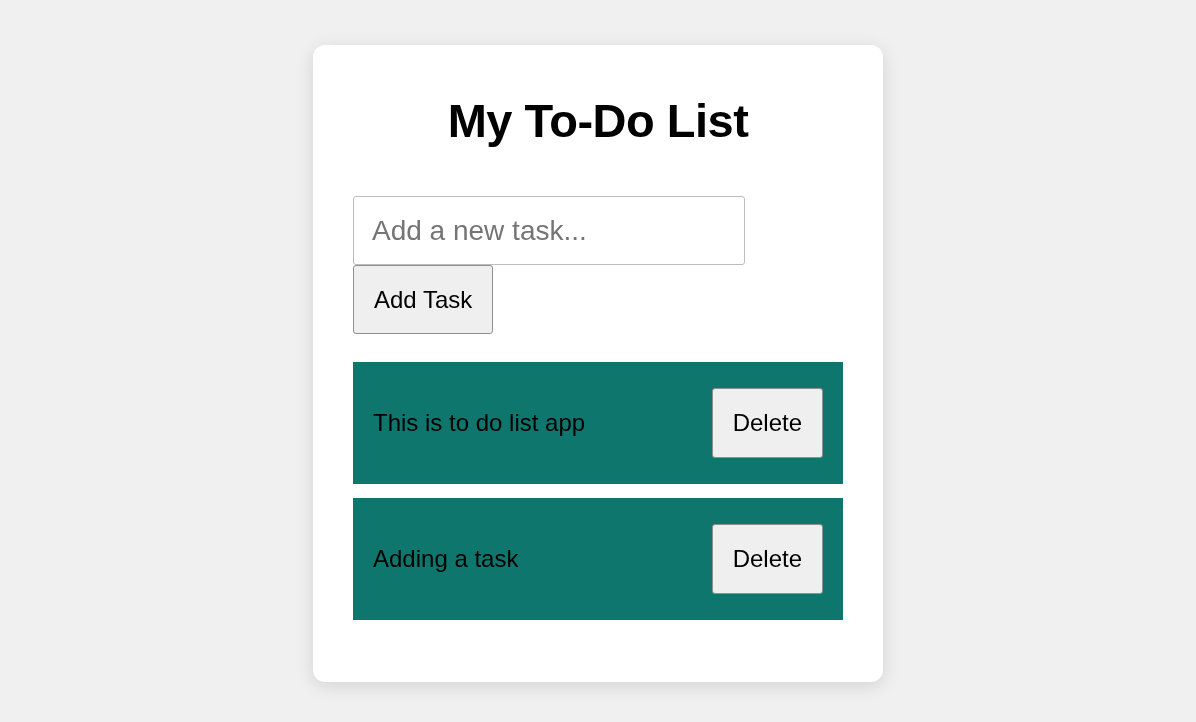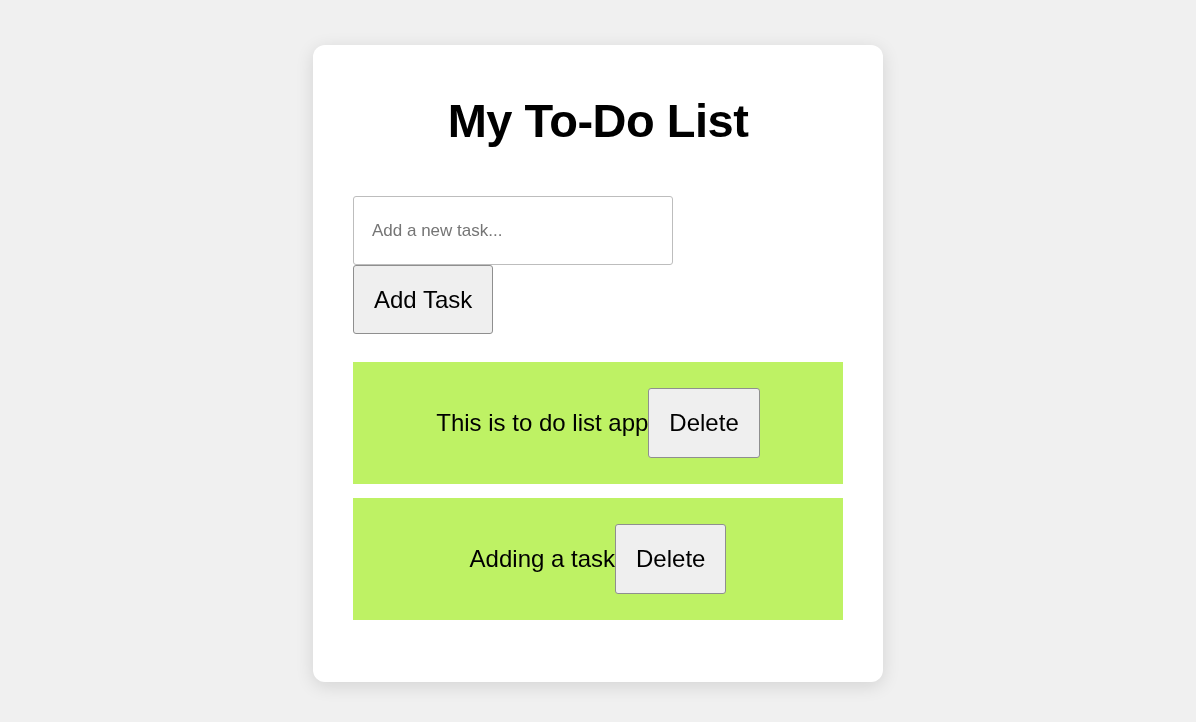--- a/index.html
+++ b/index.html
@@ -29,23 +29,23 @@
       font-weight: bold;
       text-align: center;
       color: #000;
       margin-bottom: 48px;
       letter-spacing: -0.5px;
     }
     .input-group {
       margin-bottom: 28px;
     }
     .task-input {
-      width: 320px;
+      width: 392px;
       height: 69px;
-      font-size: 17px;
+      font-size: 28px;
       padding: 0 18px;
       border: 1px solid #bdbdbd;
       border-radius: 3px;
       color: #6d28d9;
       display: block;
     }
     .task-input::placeholder {
       color: #757575;
     }
     .add-btn {
@@ -57,23 +57,23 @@
       background-color: #efefef;
       color: #000;
       cursor: pointer;
       font-family: inherit;
       margin-top: 0;
     }
     .task-list {
       list-style: none;
     }
     .task-item {
-      background-color: #bef264;
+      background-color: #0f766e;
       display: flex;
-      justify-content: center;
+      justify-content: space-between;
       align-items: center;
       padding: 26px 20px;
       margin-bottom: 14px;
     }
     .task-text {
       font-size: 24px;
       color: #000;
     }
     .delete-btn {
       height: 70px;

